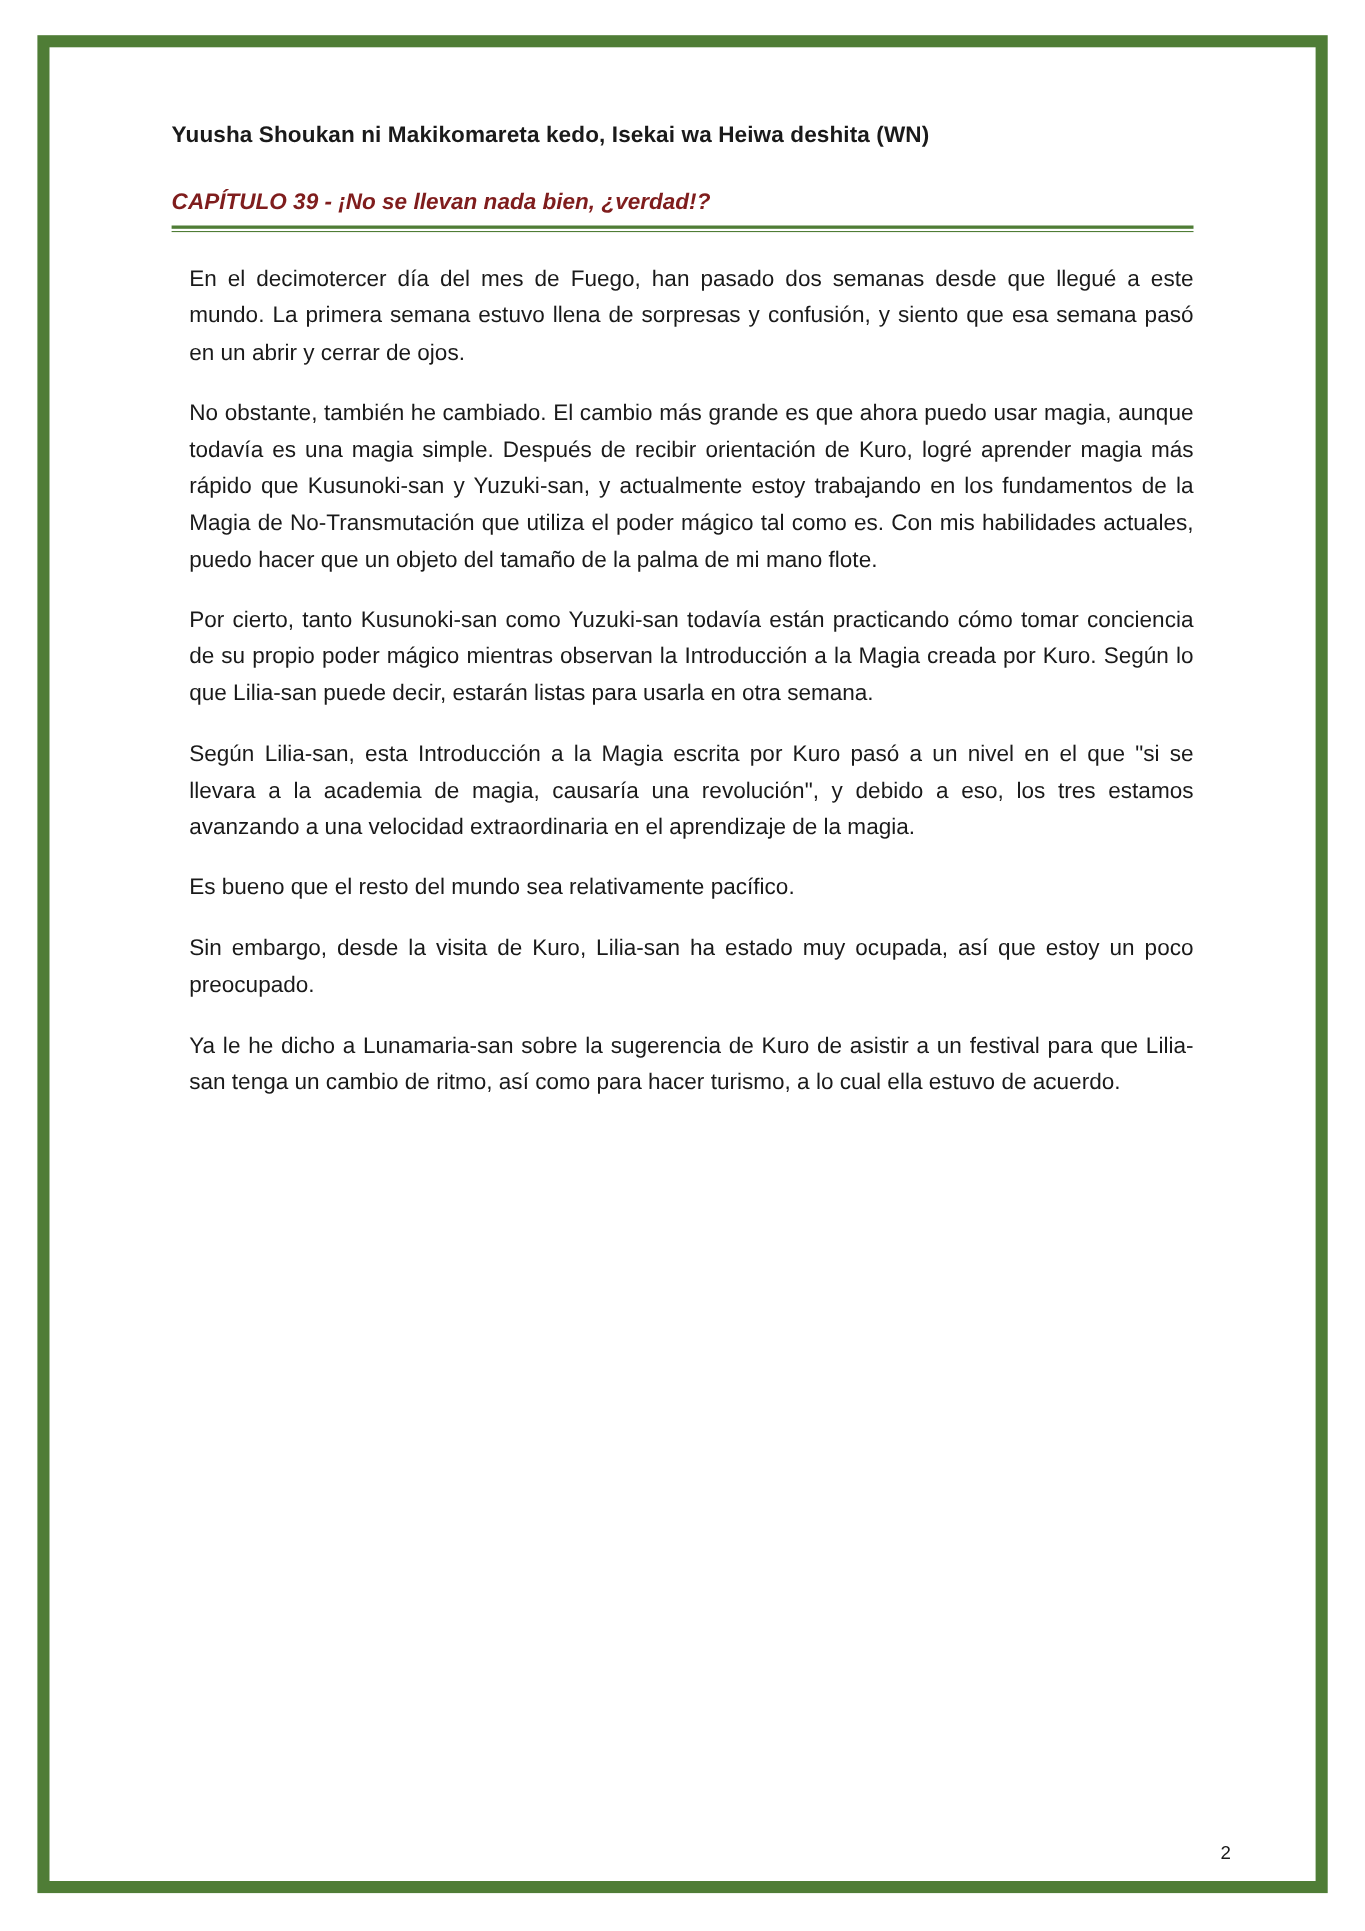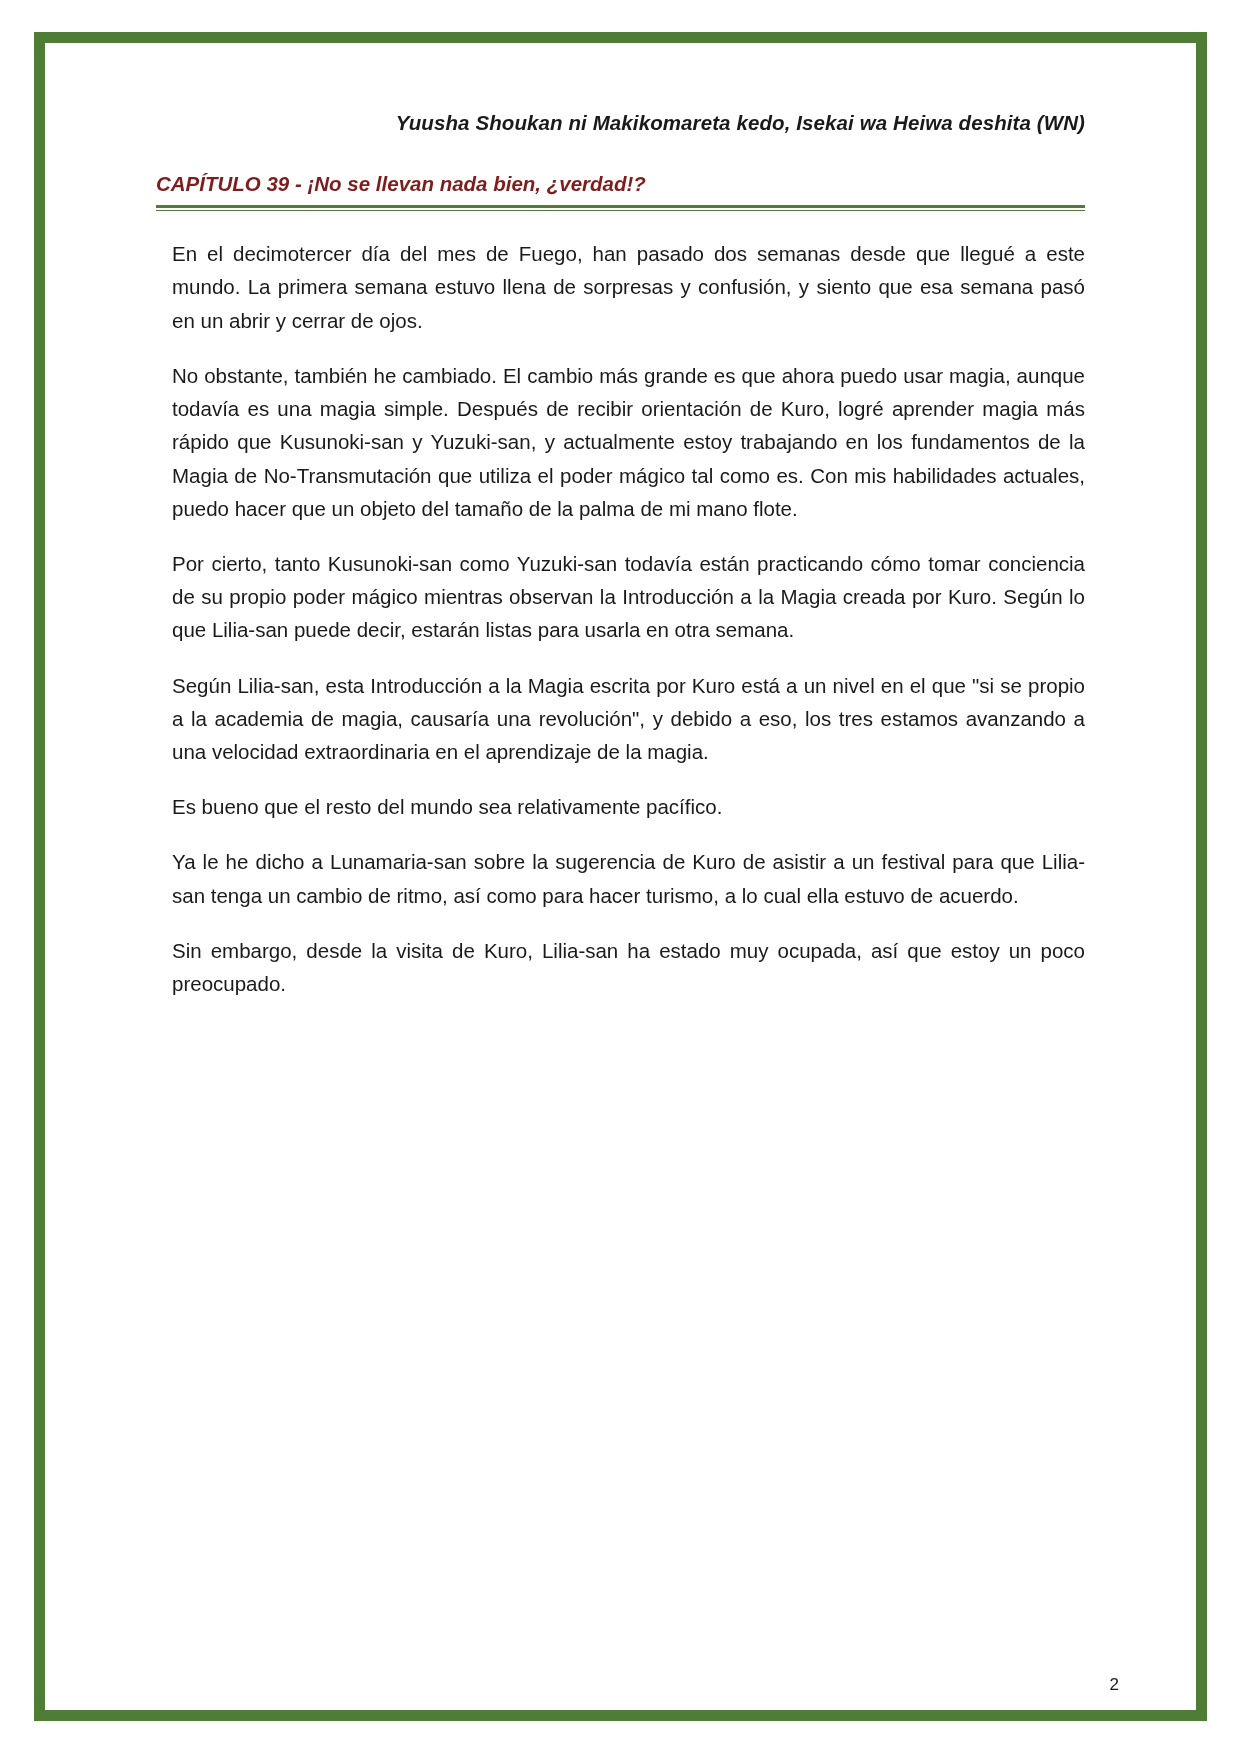--- a/index.html
+++ b/index.html
@@ -31,28 +31,26 @@
     box-sizing: border-box;
     pointer-events: none;
   }
   .content {
     position: relative;
     padding: 78px 122px 0 122px;
     box-sizing: border-box;
     height: 100%;
   }
   .doc-title {
-    font-style: italic;
     font-weight: bold;
     font-size: 20.5px;
     color: #1a1a1a;
     letter-spacing: 0.1px;
     margin: 0 0 34px 0;
     line-height: 1.3;
-    text-align: right;
   }
   .chapter-heading {
     font-style: italic;
     font-weight: bold;
     font-size: 20.5px;
     color: #7f1d1d;
     margin: 0 0 8px 0;
     line-height: 1.3;
   }
   .heading-rule {
@@ -88,20 +86,20 @@
   <div class="content">
 
     <div class="doc-title">Yuusha Shoukan ni Makikomareta kedo, Isekai wa Heiwa deshita (WN)</div>
 
     <div class="chapter-heading">CAPÍTULO 39 - ¡No se llevan nada bien, ¿verdad!?</div>
     <hr class="heading-rule">
 
     <p class="body-par">En el decimotercer día del mes de Fuego, han pasado dos semanas desde que llegué a este mundo. La primera semana estuvo llena de sorpresas y confusión, y siento que esa semana pasó en un abrir y cerrar de ojos.</p>
     <p class="body-par">No obstante, también he cambiado. El cambio más grande es que ahora puedo usar magia, aunque todavía es una magia simple. Después de recibir orientación de Kuro, logré aprender magia más rápido que Kusunoki-san y Yuzuki-san, y actualmente estoy trabajando en los fundamentos de la Magia de No-Transmutación que utiliza el poder mágico tal como es. Con mis habilidades actuales, puedo hacer que un objeto del tamaño de la palma de mi mano flote.</p>
     <p class="body-par">Por cierto, tanto Kusunoki-san como Yuzuki-san todavía están practicando cómo tomar conciencia de su propio poder mágico mientras observan la Introducción a la Magia creada por Kuro. Según lo que Lilia-san puede decir, estarán listas para usarla en otra semana.</p>
-    <p class="body-par">Según Lilia-san, esta Introducción a la Magia escrita por Kuro está a un nivel en el que "si se propio a la academia de magia, causaría una revolución", y debido a eso, los tres estamos avanzando a una velocidad extraordinaria en el aprendizaje de la magia.</p>
+    <p class="body-par">Según Lilia-san, esta Introducción a la Magia escrita por Kuro pasó a un nivel en el que "si se llevara a la academia de magia, causaría una revolución", y debido a eso, los tres estamos avanzando a una velocidad extraordinaria en el aprendizaje de la magia.</p>
     <p class="body-par">Es bueno que el resto del mundo sea relativamente pacífico.</p>
+    <p class="body-par">Sin embargo, desde la visita de Kuro, Lilia-san ha estado muy ocupada, así que estoy un poco preocupado.</p>
     <p class="body-par">Ya le he dicho a Lunamaria-san sobre la sugerencia de Kuro de asistir a un festival para que Lilia-san tenga un cambio de ritmo, así como para hacer turismo, a lo cual ella estuvo de acuerdo.</p>
-    <p class="body-par">Sin embargo, desde la visita de Kuro, Lilia-san ha estado muy ocupada, así que estoy un poco preocupado.</p>
 
   </div>
   <div class="page-number">2</div>
 </div>
 
 </body></html>

